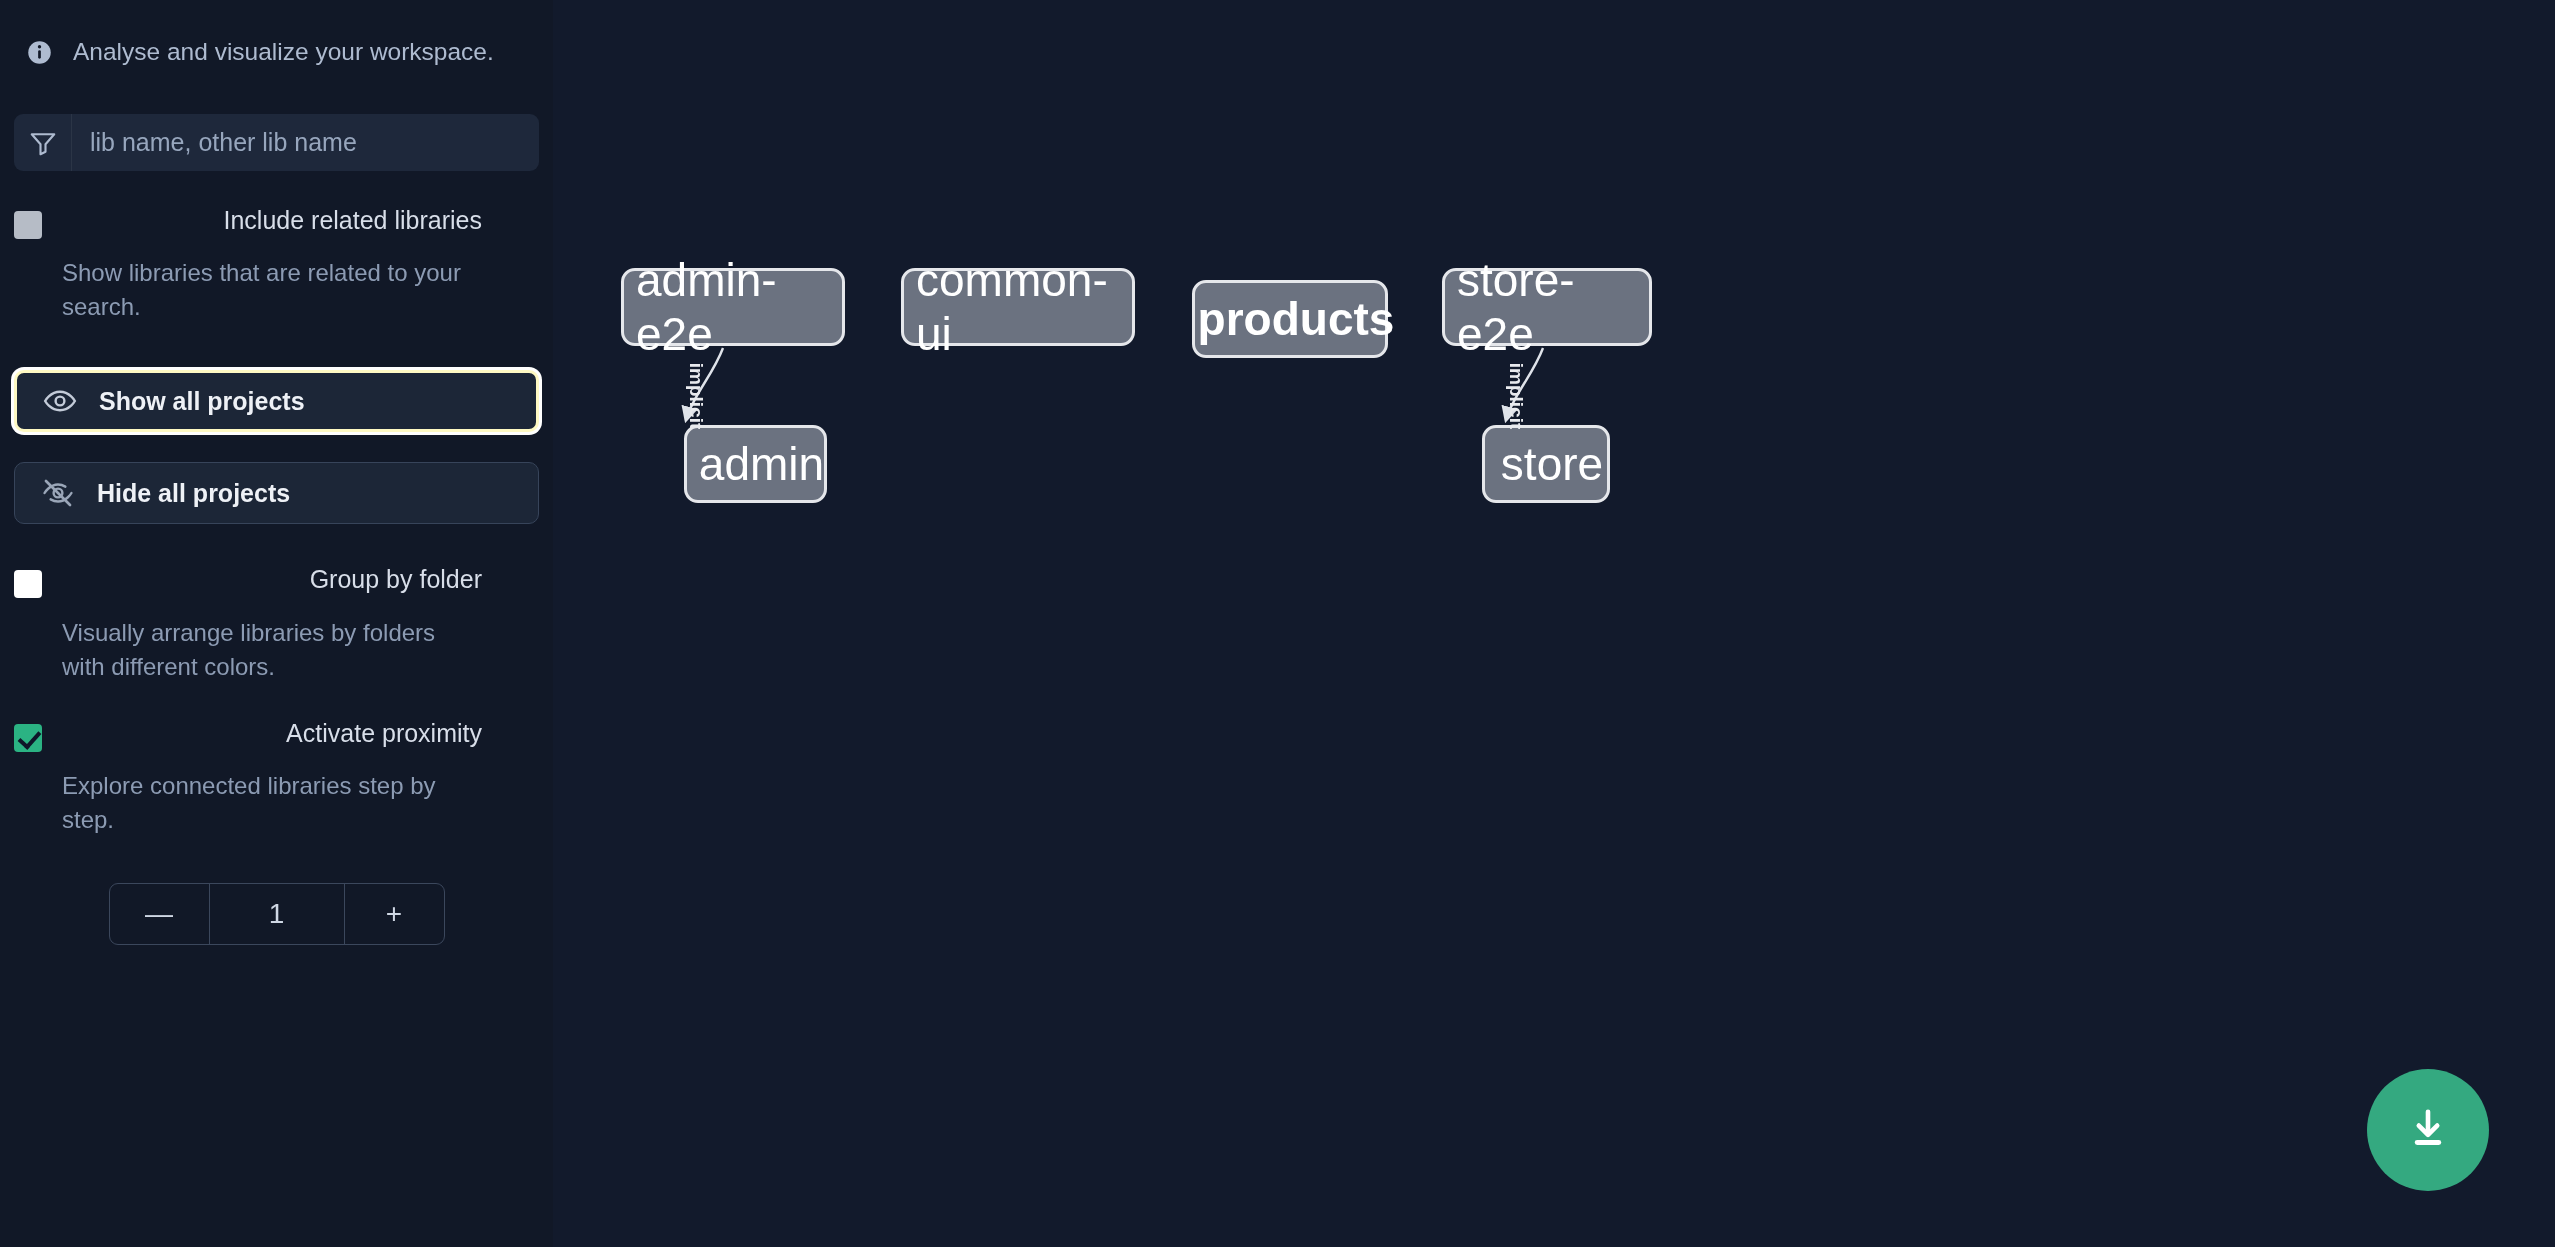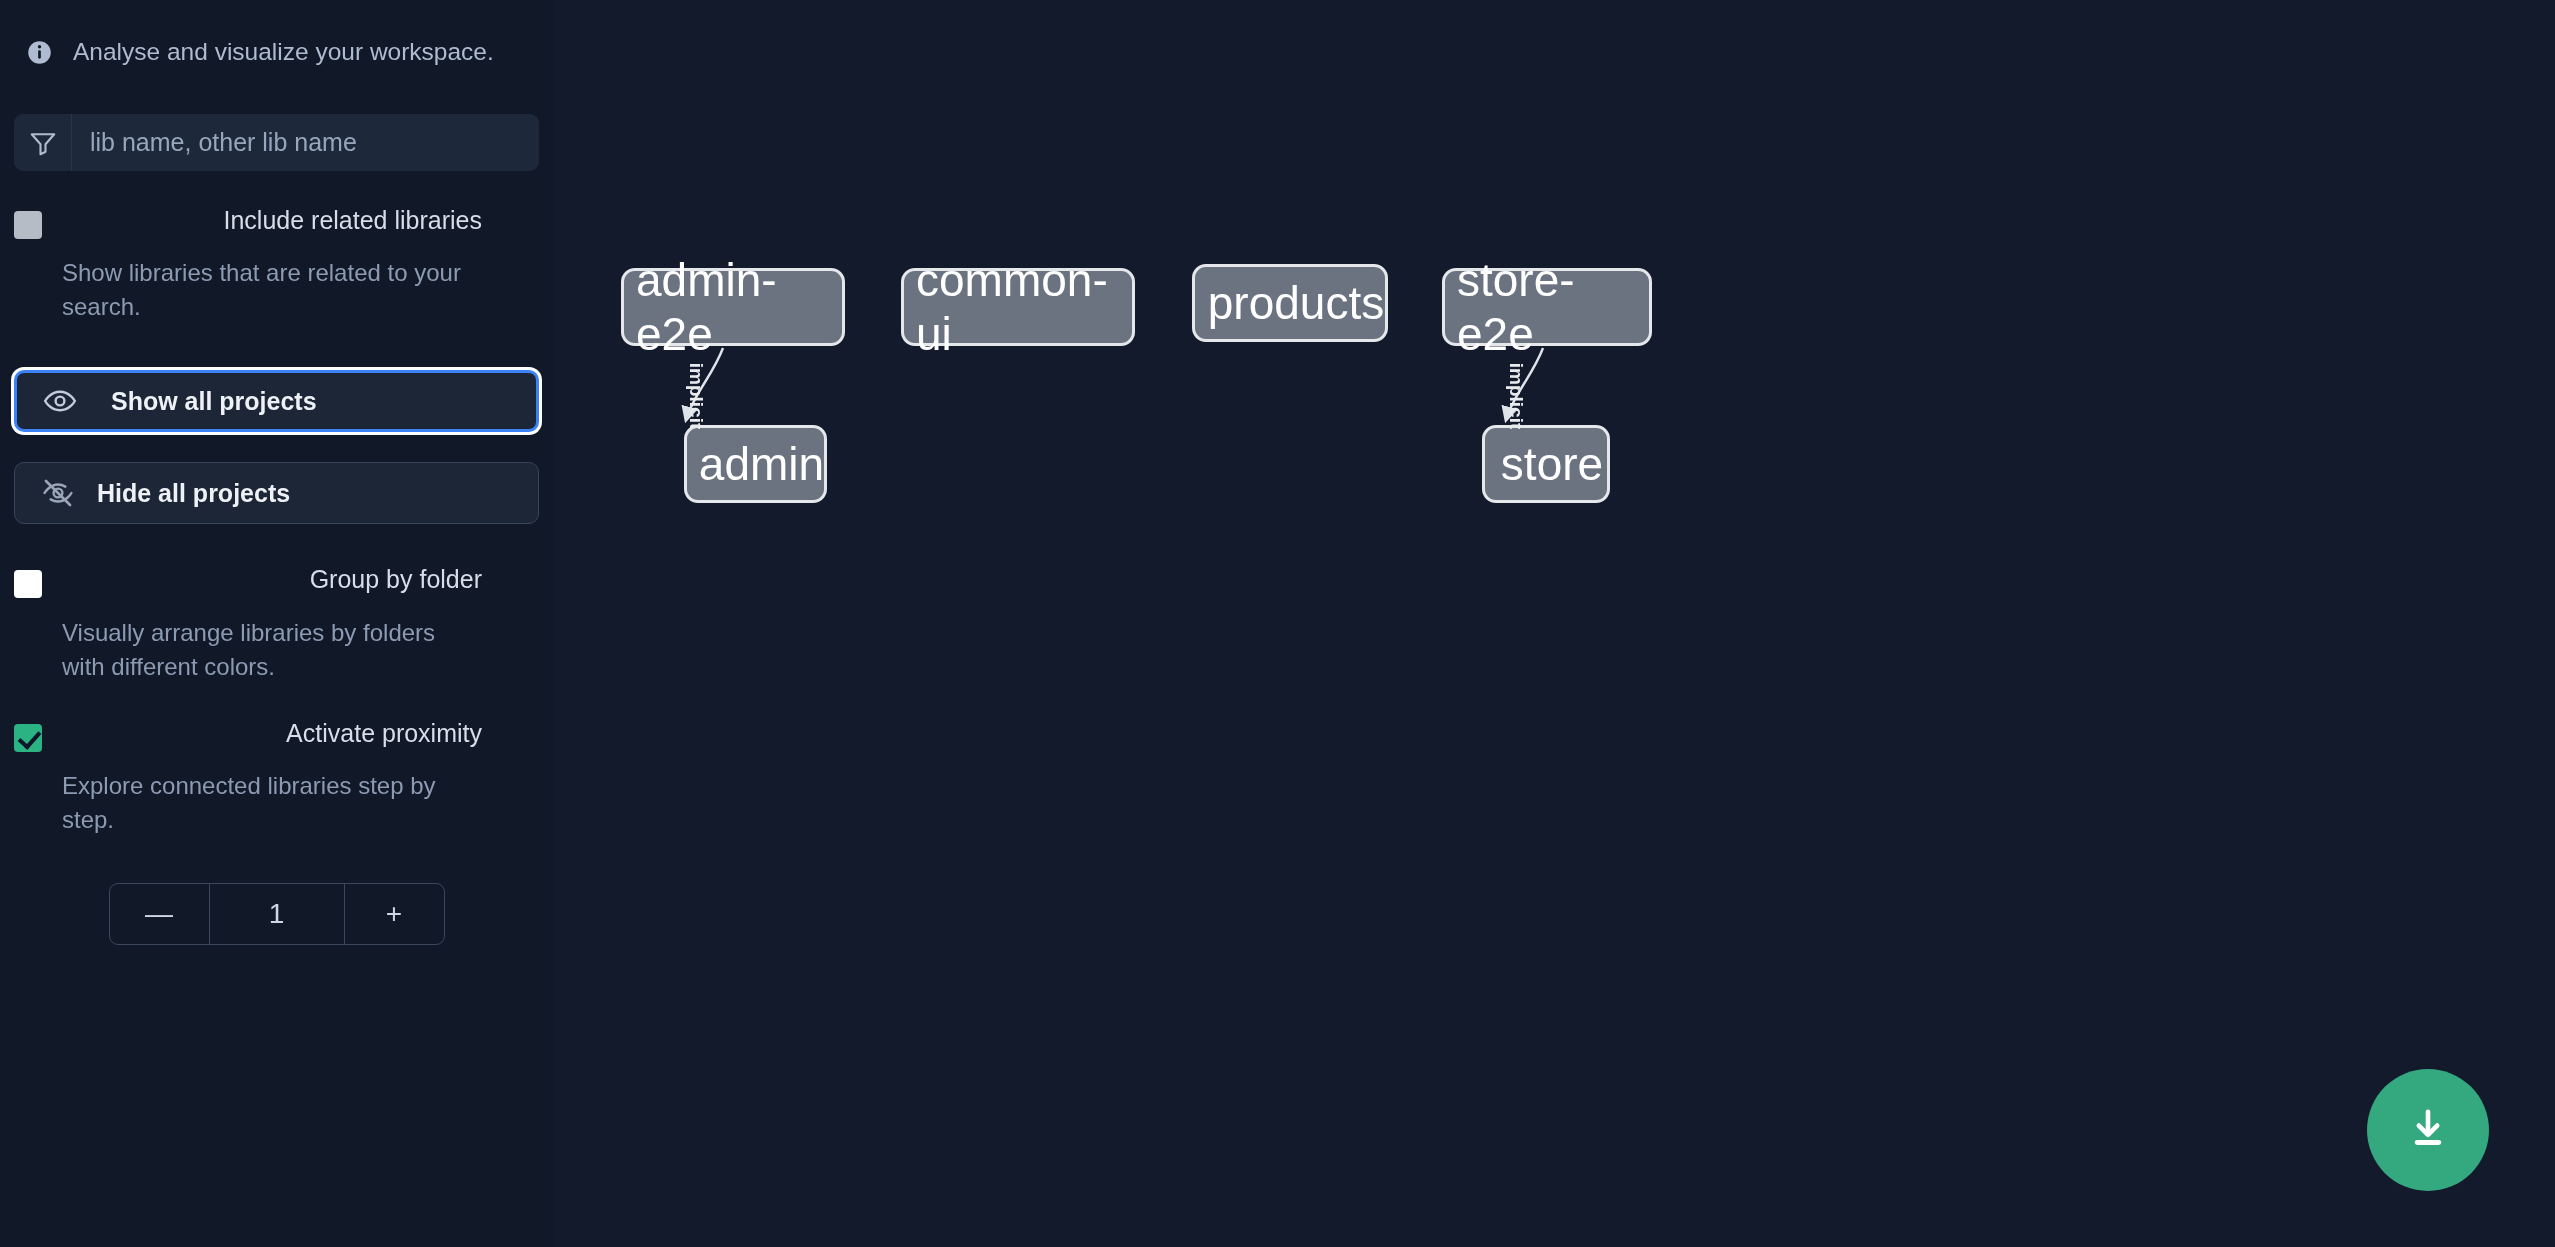--- a/index.html
+++ b/index.html
@@ -96,23 +96,22 @@
     margin-top: 30px; height: 62px; width: 100%;
     display: flex; align-items: center;
     background: #1c2637;
     border: 1px solid #37445a;
     border-radius: 10px;
     color: #eef1f6; font-size: 25px; font-weight: bold;
     padding-left: 26px; cursor: pointer;
     font-family: "Liberation Sans", sans-serif;
   }
   .btn.focused {
-    border: 3px solid #3b82f6;
+    border: 3px solid #fef9c3;
     box-shadow: 0 0 0 3px #ffffff;
-    gap: 12px;
   }
   .btn .bicon { width: 34px; height: 34px; flex: 0 0 34px; margin-right: 22px; }
   .btn-first { margin-top: 46px; }
 
   
   .stepper {
     margin: 46px auto 0 auto;
     width: 336px; height: 62px;
     display: flex;
     border: 1px solid #3b475c;
@@ -276,21 +275,21 @@
 
       <path d="M990 348 C 980 375, 960 395, 953 420" fill="none" stroke="#dfe3ea" stroke-width="2.4" marker-end="url(#arrow)"></path>
     </svg>
 
     <div class="node" style="left:68px; top:268px; width:224px; height:78px;">
       <span>admin-e2e</span>
     </div>
     <div class="node" style="left:348px; top:268px; width:234px; height:78px;">
       <span>common-ui</span>
     </div>
-    <div class="node" style="left:639px; top:264px; width:196px; height:78px;">
+    <div class="node" style="left:639px; top:280px; width:196px; height:78px;font-weight:bold;">
       <span>products</span>
     </div>
     <div class="node" style="left:889px; top:268px; width:210px; height:78px;">
       <span>store-e2e</span>
     </div>
     <div class="node" style="left:107px; top:425px; width:143px; height:78px;margin-left:24px;">
       <span>admin</span>
     </div>
     <div class="node" style="left:929px; top:425px; width:128px; height:78px;">
       <span>store</span>

